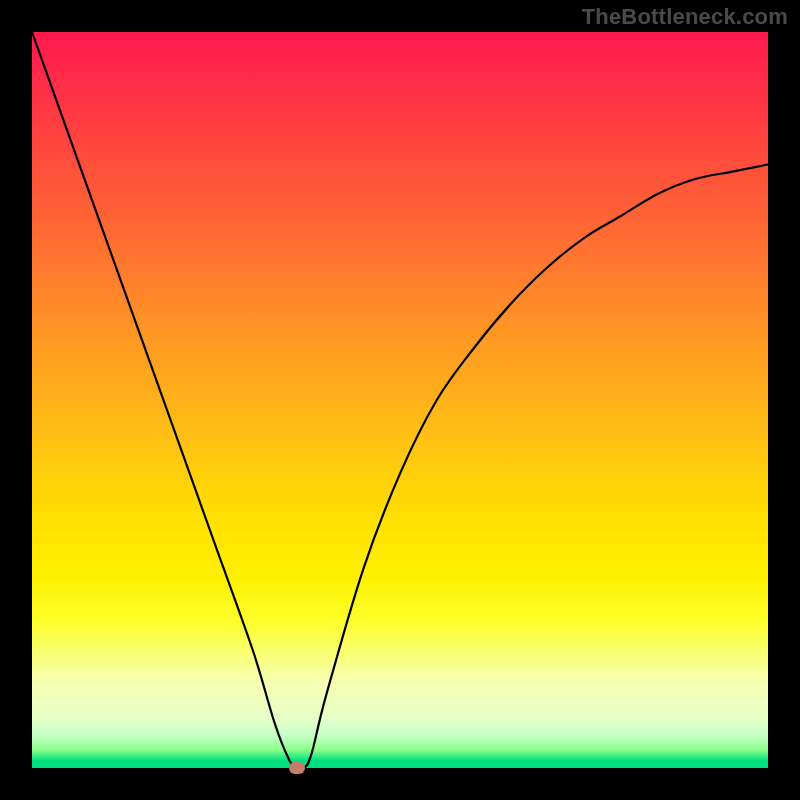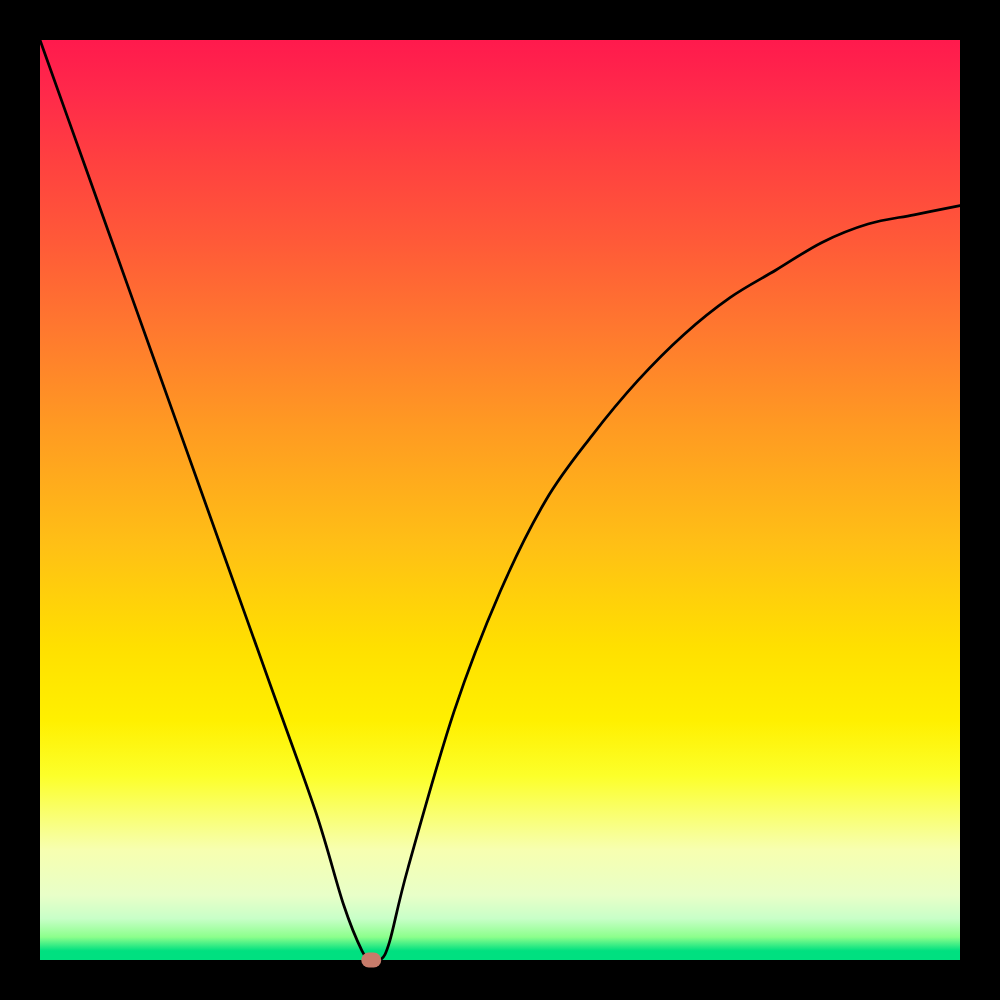--- a/index.html
+++ b/index.html
@@ -66,20 +66,21 @@
     height: 12px;
     border-radius: 6px;
     background: #c77b6a;
     transform: translate(-50%, -50%);
   }
 </style>
 </head>
 <body>
 
 <div class="frame">
+  <div class="watermark">TheBottleneck.com</div>
 
   <div class="plot">
     <svg class="curve" viewBox="0 0 736 736" preserveAspectRatio="none">
       <path id="curve-path" d="M 0.00 0.00 C 6.13 17.17, 24.53 68.69, 36.80 103.04 C 49.07 137.39, 61.33 171.73, 73.60 206.08 C 85.87 240.43, 98.13 274.77, 110.40 309.12 C 122.67 343.47, 134.93 377.81, 147.20 412.16 C 159.47 446.51, 171.73 480.85, 184.00 515.20 C 196.27 549.55, 210.99 588.80, 220.80 618.24 C 230.61 647.68, 236.75 673.44, 242.88 691.84 C 249.01 710.24, 253.92 721.28, 257.60 728.64 C 261.28 736.00, 262.51 734.77, 264.96 736.00 C 267.41 737.23, 269.87 738.45, 272.32 736.00 C 274.77 733.55, 276.00 733.55, 279.68 721.28 C 283.36 709.01, 285.81 693.07, 294.40 662.40 C 302.99 631.73, 318.93 574.08, 331.20 537.28 C 343.47 500.48, 355.73 469.81, 368.00 441.60 C 380.27 413.39, 392.53 388.85, 404.80 368.00 C 417.07 347.15, 429.33 332.43, 441.60 316.48 C 453.87 300.53, 466.13 285.81, 478.40 272.32 C 490.67 258.83, 502.93 246.56, 515.20 235.52 C 527.47 224.48, 539.73 214.67, 552.00 206.08 C 564.27 197.49, 576.53 191.36, 588.80 184.00 C 601.07 176.64, 613.33 168.05, 625.60 161.92 C 637.87 155.79, 650.13 150.88, 662.40 147.20 C 674.67 143.52, 686.93 142.29, 699.20 139.84 C 711.47 137.39, 729.87 133.71, 736.00 132.48" fill="none" stroke="#000000" stroke-width="2.2" stroke-linejoin="round" stroke-linecap="round"></path>
     </svg>
     <div id="marker" class="marker" style="left: 264.96px; top: 736px; background: rgb(199, 123, 106);"></div>
   </div>
 </div>
 
 </body></html>

